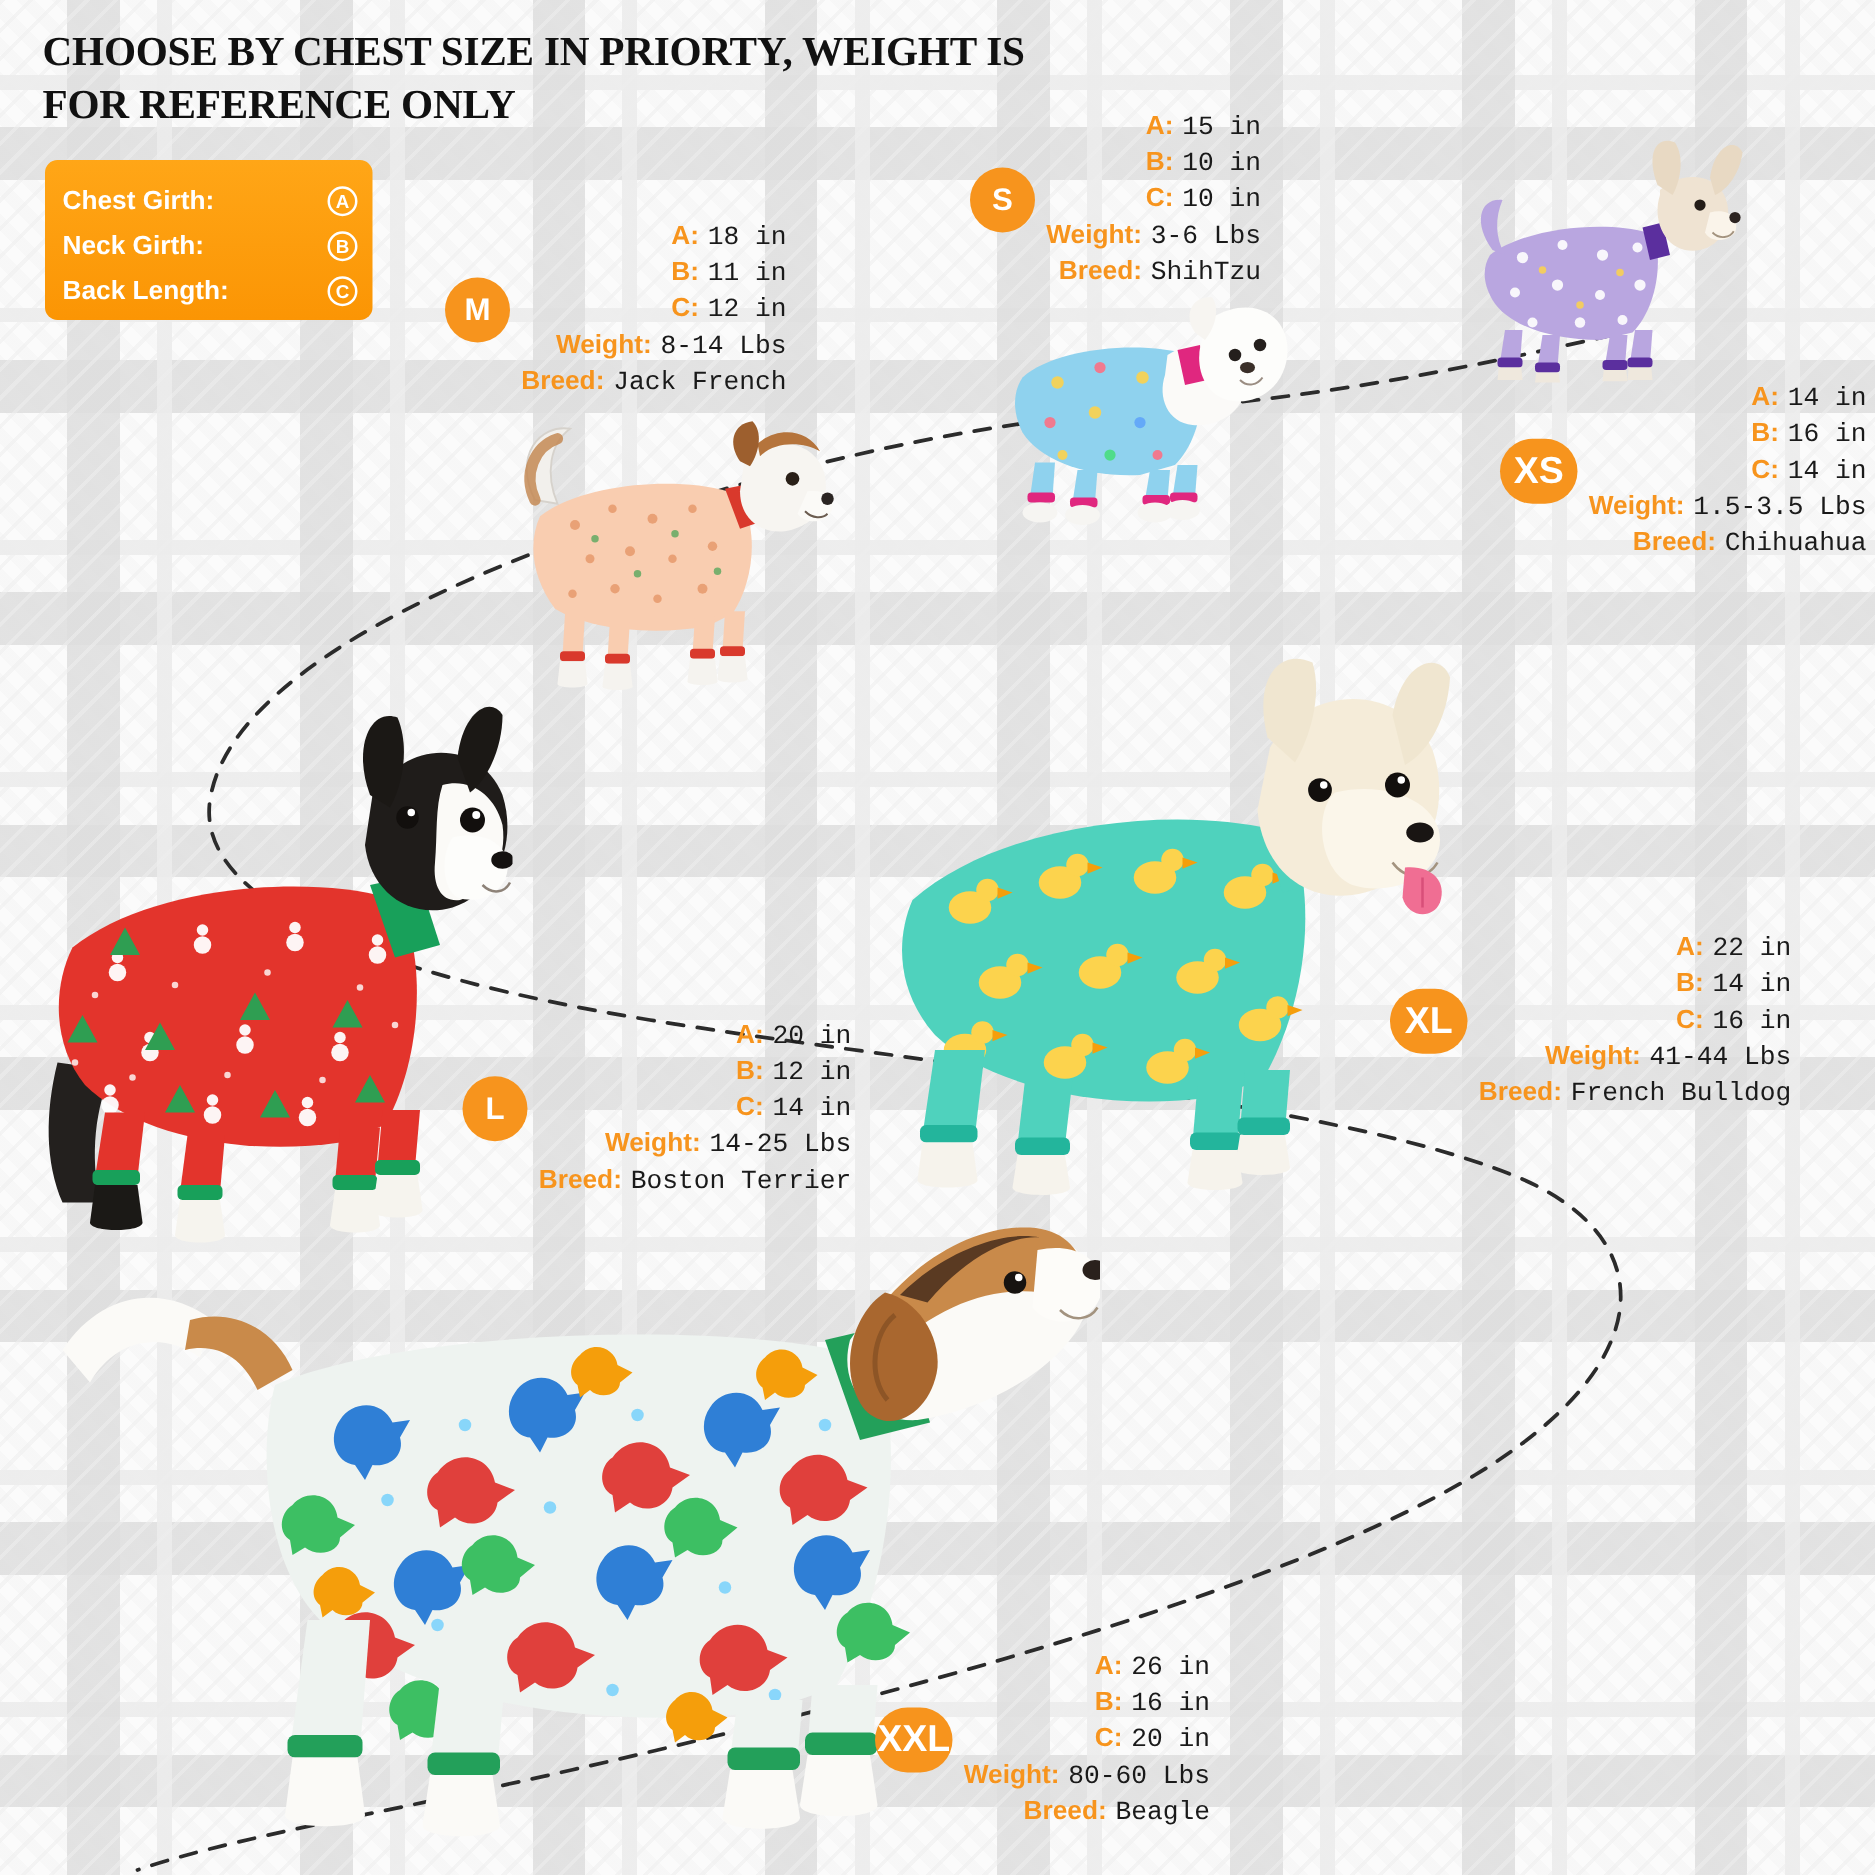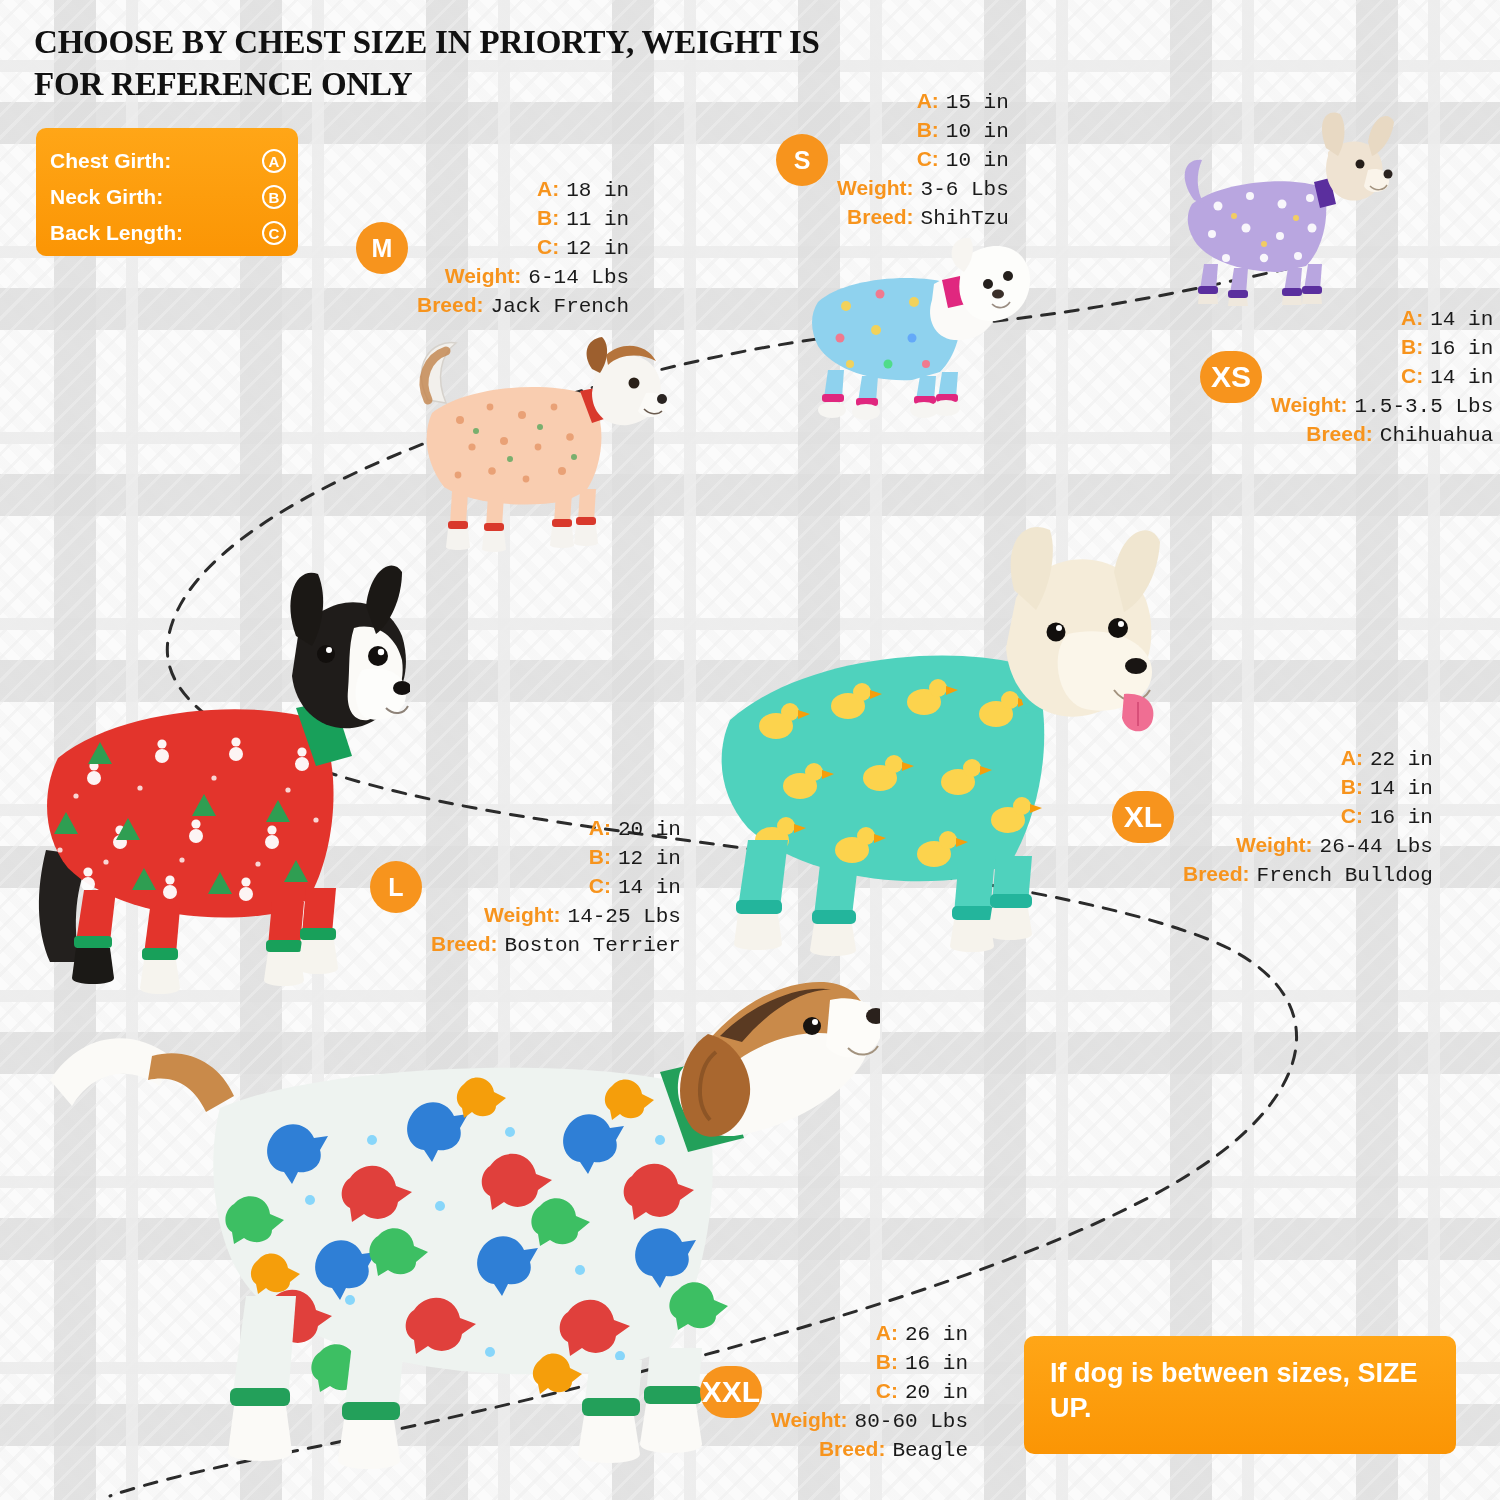--- a/index.html
+++ b/index.html
@@ -631,21 +631,21 @@
       <div class="spec-line">
           <span class="spec-key">B:</span>
           <span class="spec-val">11 in</span>
         </div>
       <div class="spec-line">
           <span class="spec-key">C:</span>
           <span class="spec-val">12 in</span>
         </div>
       <div class="spec-line">
           <span class="spec-key">Weight:</span>
-          <span class="spec-val">6-14 Lbs</span>
+          <span class="spec-val">8-14 Lbs</span>
         </div>
       <div class="spec-line">
           <span class="spec-key">Breed:</span>
           <span class="spec-val">Jack French</span>
         </div>
     </div>
   </div>
 
   <div class="sizeblock" style="left:776px; top:88px;">
     <div class="size-pill">S</div>
@@ -735,21 +735,21 @@
       <div class="spec-line">
           <span class="spec-key">B:</span>
           <span class="spec-val">14 in</span>
         </div>
       <div class="spec-line">
           <span class="spec-key">C:</span>
           <span class="spec-val">16 in</span>
         </div>
       <div class="spec-line">
           <span class="spec-key">Weight:</span>
-          <span class="spec-val">26-44 Lbs</span>
+          <span class="spec-val">41-44 Lbs</span>
         </div>
       <div class="spec-line">
           <span class="spec-key">Breed:</span>
           <span class="spec-val">French Bulldog</span>
         </div>
     </div>
   </div>
 
   <div class="sizeblock" style="left:700px; top:1320px;">
     <div class="size-pill wide">XXL</div>
@@ -770,15 +770,14 @@
           <span class="spec-key">Weight:</span>
           <span class="spec-val">80-60 Lbs</span>
         </div>
       <div class="spec-line">
           <span class="spec-key">Breed:</span>
           <span class="spec-val">Beagle</span>
         </div>
     </div>
   </div>
 
-  <div class="note">If dog is between sizes, SIZE UP.</div>
 
 </div>
 
 </body></html>

